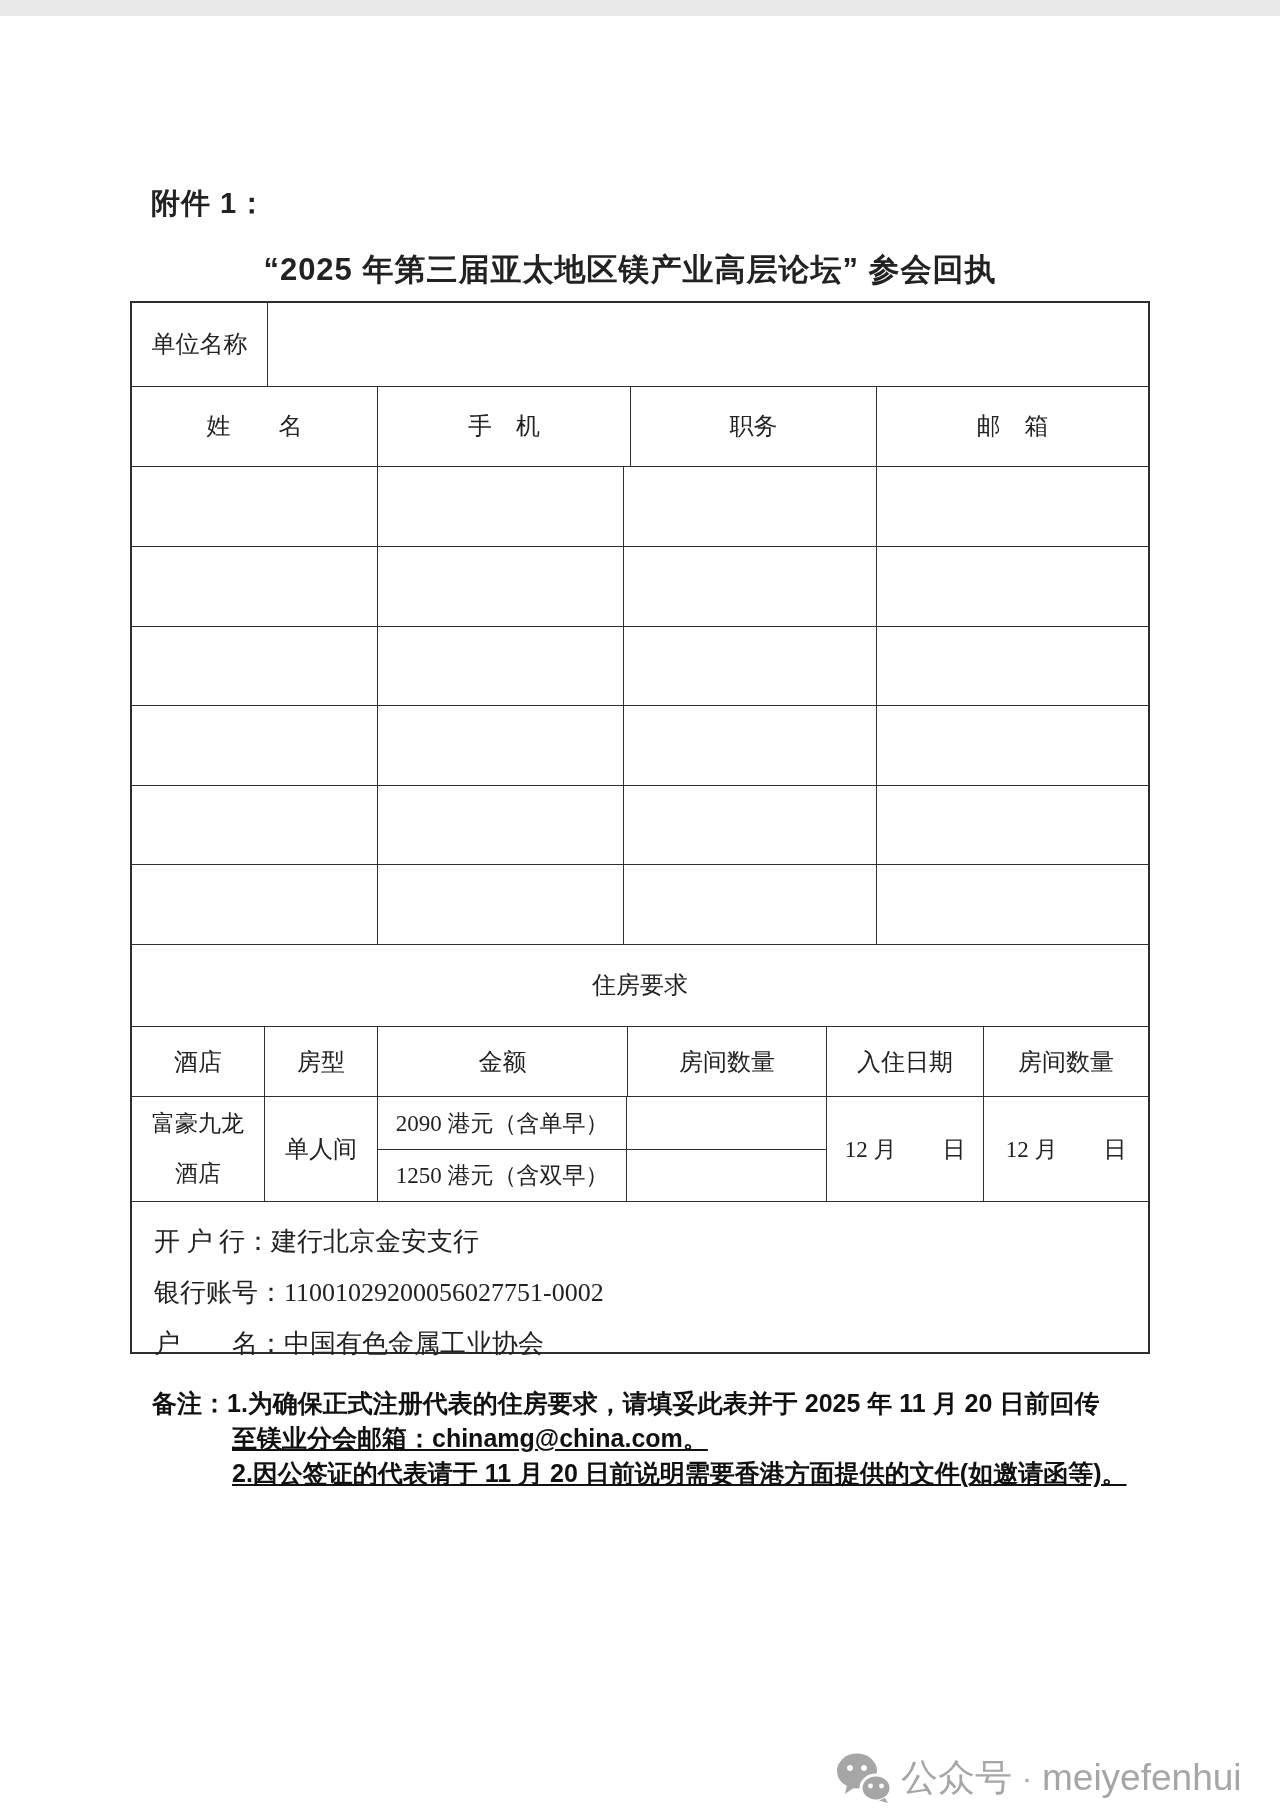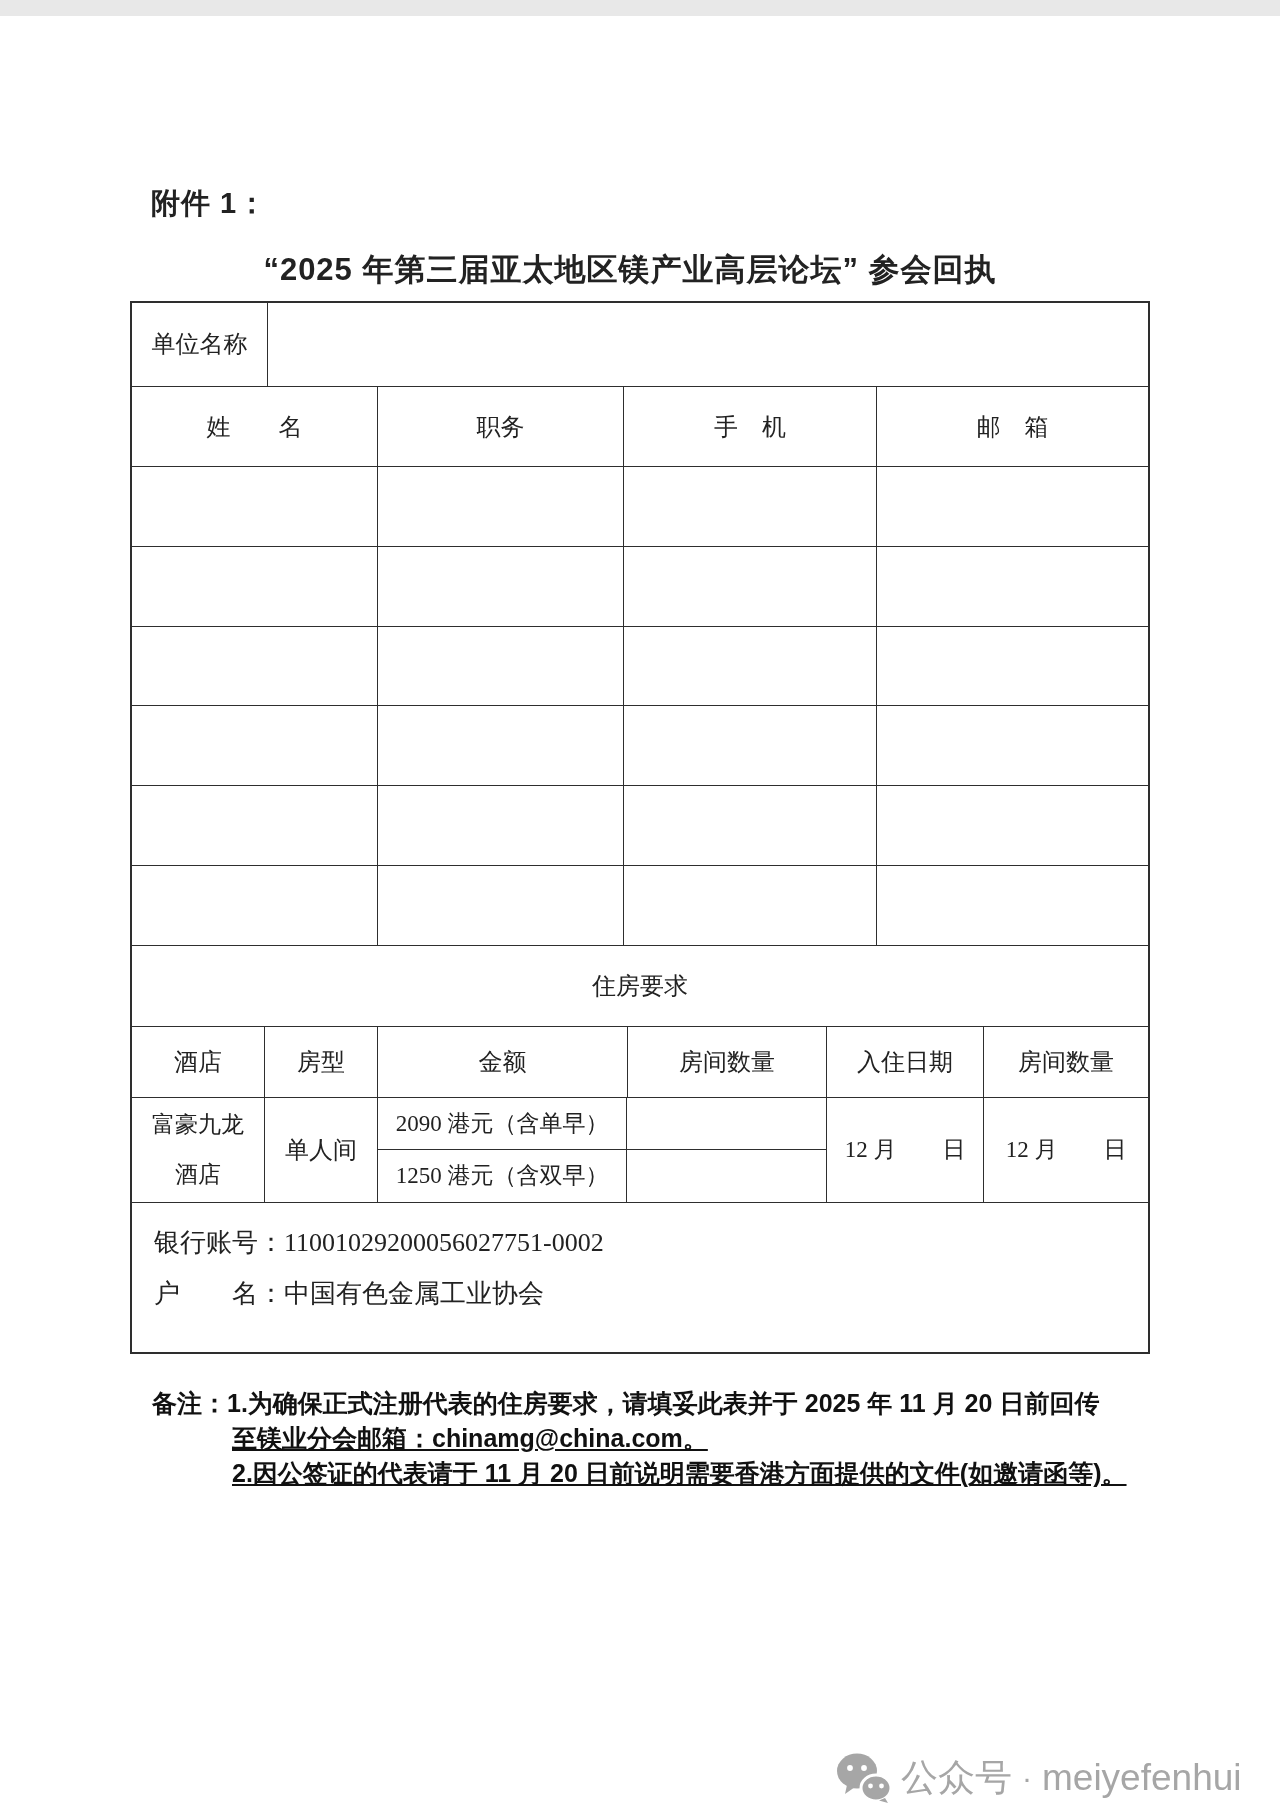--- a/index.html
+++ b/index.html
@@ -110,22 +110,22 @@
 
   <div class="form-table">
 
     <div class="trow row-unit">
       <div class="tcell unit-label">单位名称</div>
       <div class="tcell cw4 last"></div>
     </div>
 
     <div class="trow row-chead">
       <div class="tcell cw1">姓　　名</div>
+      <div class="tcell cw3">手　机</div>
       <div class="tcell cw2">职务</div>
-      <div class="tcell cw3">手　机</div>
       <div class="tcell cw4 last">邮　箱</div>
     </div>
 
     <div class="trow row-empty">
       <div class="tcell cw1"></div>
       <div class="tcell cw2"></div>
       <div class="tcell cw3"></div>
       <div class="tcell cw4 last"></div>
     </div>
     <div class="trow row-empty">
@@ -187,20 +187,21 @@
           <div class="amt-cell">1250 港元（含双早）</div>
           <div class="tcell cnt-cell last"></div>
         </div>
       </div>
       <div class="tcell hw5 date-cell">12 月　　日</div>
       <div class="tcell hw6 last date-cell">12 月　　日</div>
     </div>
 
     <div class="trow row-bank">
       <div class="bank-cell">
+        <div>开 户 行：建行北京金安支行</div>
         <div>银行账号：11001029200056027751-0002</div>
         <div>户　　名：中国有色金属工业协会</div>
       </div>
     </div>
 
   </div>
 
   <div class="notes">
     <div>备注：1.为确保正式注册代表的住房要求，请填妥此表并于 2025 年 11 月 20 日前回传</div>
     <div class="indented">至镁业分会邮箱：chinamg@china.com。</div>

